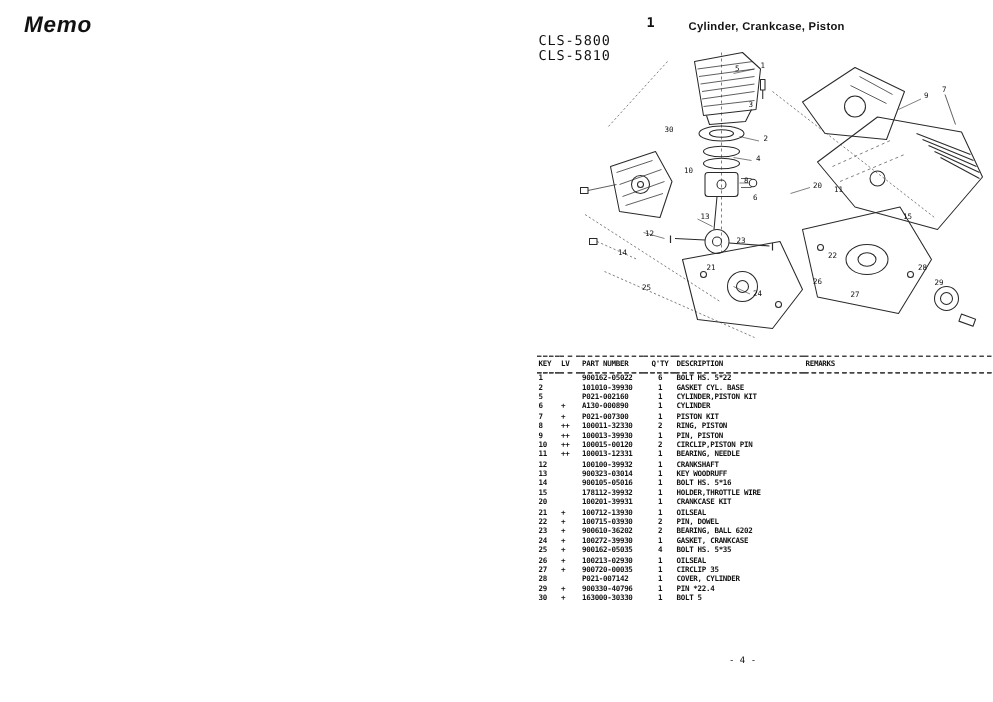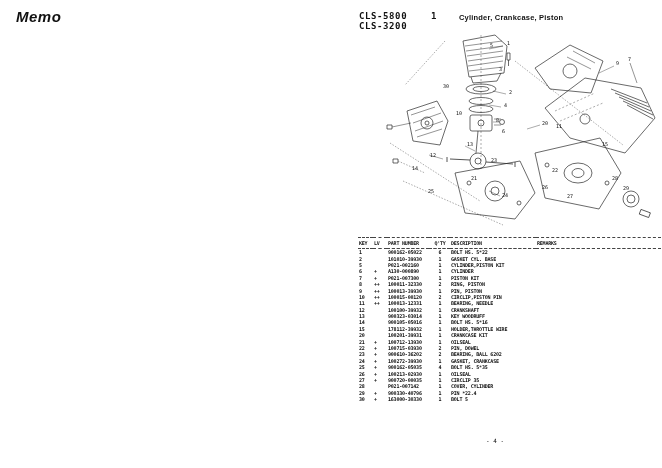--- a/index.html
+++ b/index.html
@@ -5,23 +5,23 @@
   html,body{margin:0;padding:0;}
   body{
     width:662px;height:468px;position:relative;background:#ffffff;
     font-family:"Liberation Sans", sans-serif;color:#1a1a1a;overflow:hidden;
   }
   .memo{
     position:absolute;left:16px;top:8px;
     font-size:15px;font-weight:bold;letter-spacing:0.5px;color:#111;font-style:italic;
   }
   .hdr-models{
-    position:absolute;left:359px;top:11px;
+    position:absolute;left:359px;top:23px;
     font-family:"DejaVu Sans Mono", monospace;
-    font-size:9px;font-weight:bold;line-height:10px;letter-spacing:0.6px;color:#111;
+    font-size:9px;font-weight:normal;line-height:10px;letter-spacing:0.6px;color:#111;
   }
   .hdr-secnum{
     position:absolute;left:431px;top:11px;
     font-family:"DejaVu Sans Mono", monospace;
     font-size:9px;font-weight:bold;color:#111;
   }
   .hdr-title{
     position:absolute;left:459px;top:13px;
     font-size:7.5px;font-weight:bold;letter-spacing:0.2px;color:#111;
   }
@@ -57,21 +57,21 @@
     font-family:"DejaVu Sans Mono", monospace;font-size:6px;color:#111;
   }
 </style>
 </head>
 <body>
 
 <div class="memo">Memo</div>
 
 <div class="hdr-models">
   <div>CLS-5800</div>
-  <div>CLS-3200</div>
+  <div>CLS-5810</div>
 </div>
 <div class="hdr-secnum">1</div>
 <div class="hdr-title">Cylinder, Crankcase, Piston</div>
 
 <svg class="diagram" viewBox="0 0 272 202" xmlns="http://www.w3.org/2000/svg">
   <g stroke="#2a2a2a" stroke-width="0.7" fill="none" stroke-linejoin="round">
 
     <path d="M96,2 L96,135" stroke-dasharray="2,2" stroke-width="0.4"></path>
 
     <path d="M78,8 L110,2 L122,13 L119,40 L84,44 Z"></path>

